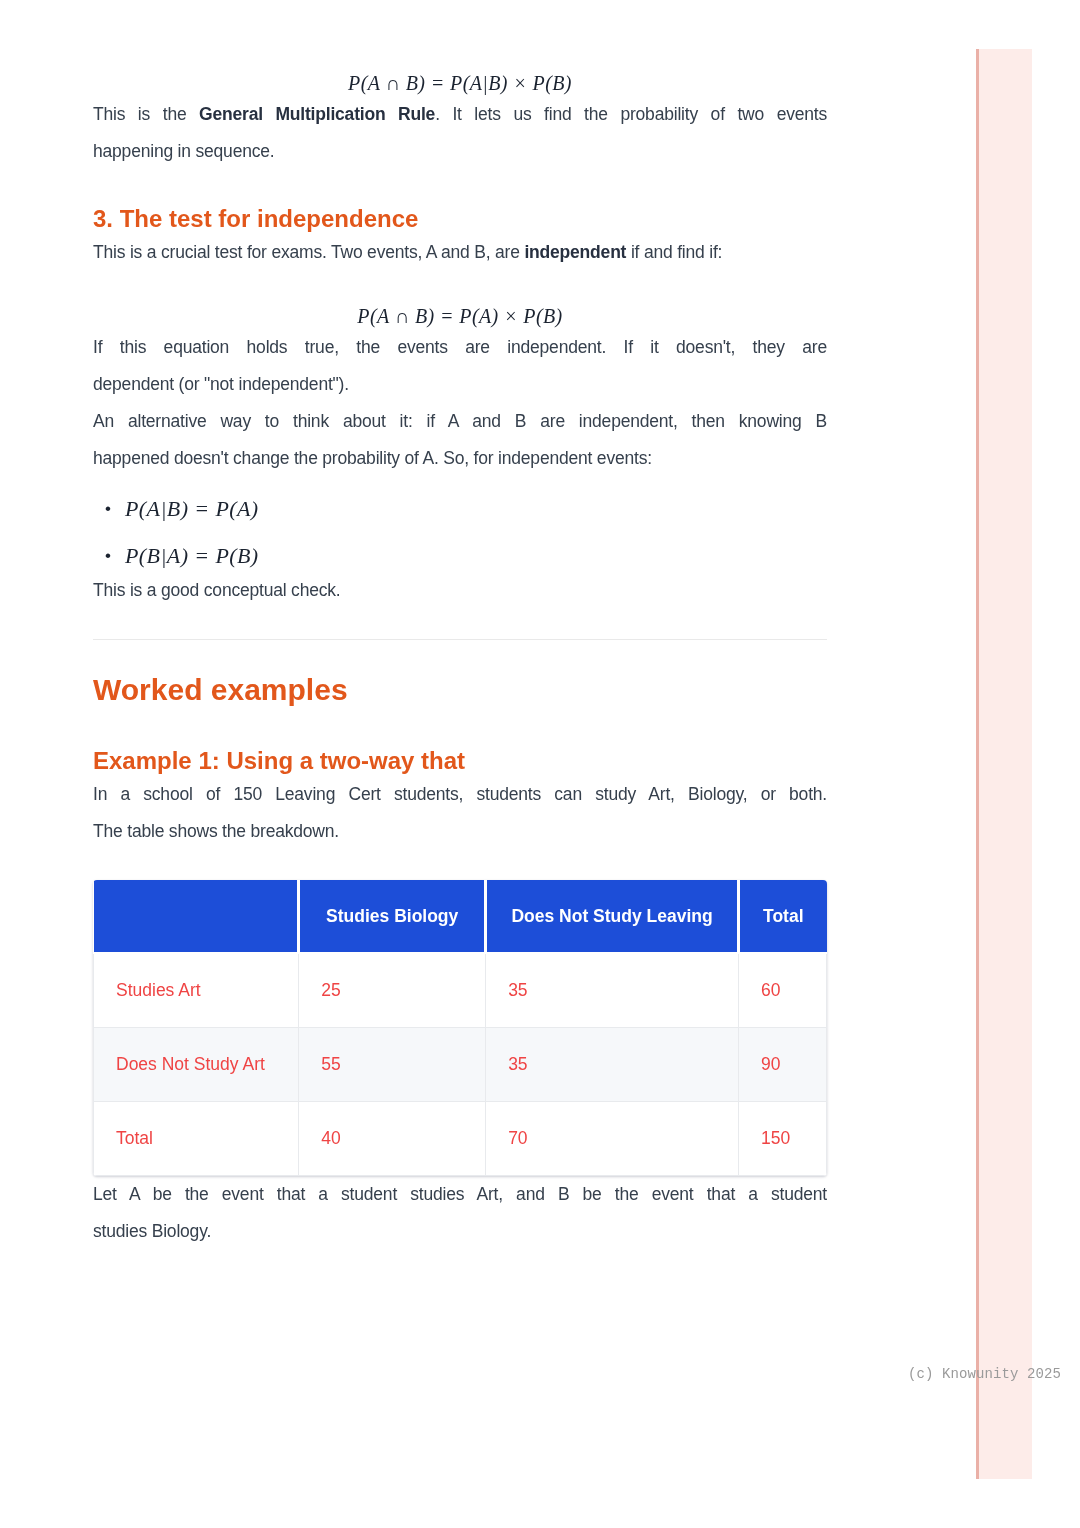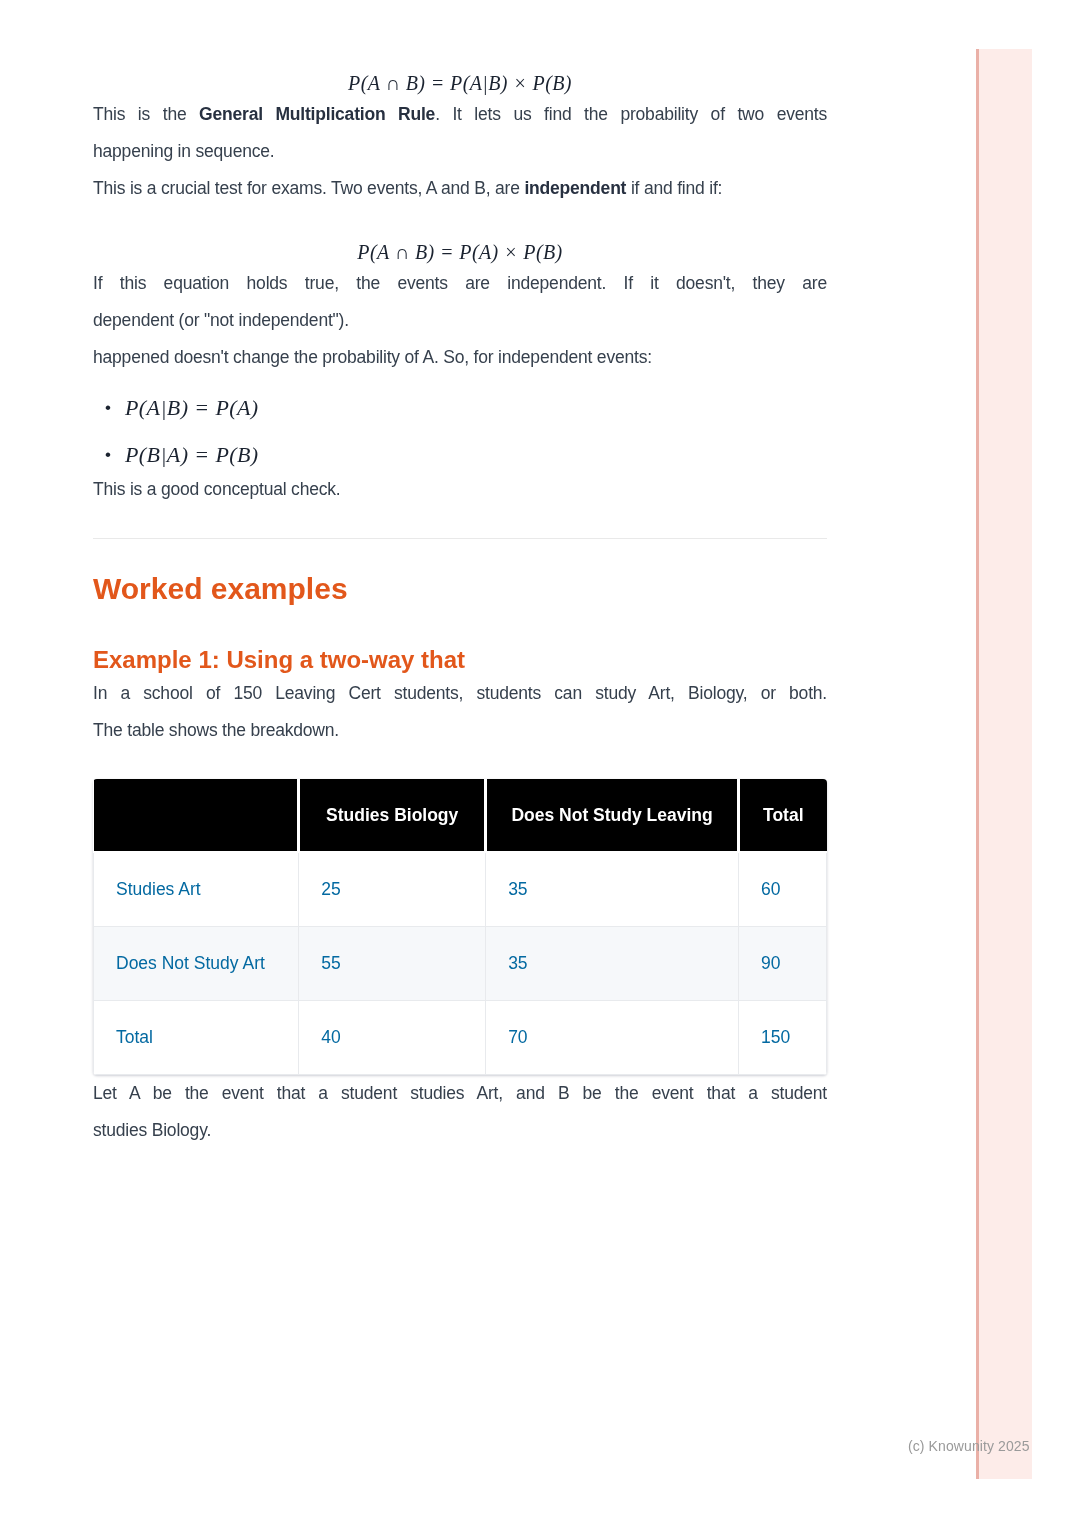--- a/index.html
+++ b/index.html
@@ -63,64 +63,66 @@
 
   hr.divider { border: none; border-top: 1px solid #e9e9e9; margin: 30px 0 0 0; }
 
   
   .table-wrap {
     margin-top: 30px; border-radius: 4px; overflow: hidden;
     box-shadow: 0 1px 3px rgba(20,30,60,0.14), 0 1px 2px rgba(20,30,60,0.08);
   }
   table.twoway { width: 100%; border-collapse: collapse; }
   table.twoway thead th {
-    background: #000000; color: #ffffff; font-weight: 700; font-size: 17.5px;
+    background: #1d4ed8; color: #ffffff; font-weight: 700; font-size: 17.5px;
     height: 72px; padding: 0 14px; text-align: center;
     border-right: 3px solid #ffffff; border-bottom: 2px solid #ffffff;
   }
   table.twoway thead th:last-child { border-right: none; }
   table.twoway tbody td {
-    height: 73px; padding: 0 22px; font-size: 17.5px; color: #0369a1;
+    height: 73px; padding: 0 22px; font-size: 17.5px; color: #ef4444;
     background: #ffffff; border: 1px solid #e8eaed; text-align: left;
   }
   table.twoway tbody tr.alt td { background: #f6f8fa; }
 
   
   .watermark {
-    position: absolute; left: 908px; top: 1438px; z-index: 3;
-    font-size: 14px; color: #9a9a9a; letter-spacing: 0.1px; white-space: nowrap;
+    position: absolute; left: 908px; top: 1366px; z-index: 3;
+    font-size: 14px; color: #9a9a9a; letter-spacing: 0.1px; white-space: nowrap; font-family: Liberation Mono, monospace;
   }
 </style>
 </head>
 <body>
 
 <div class="page">
 
   <div class="edge-stripe"></div>
 
   <main class="content">
 
     <div class="math formula-block">P(A ∩ B) = P(A|B) × P(B)</div>
 
     <p class="body mt-rule">
       <span class="line jl"><span>This is the </span><strong class="b">General Multiplication Rule</strong><span>. It lets us find the probability of two events</span></span>
       <span class="line">happening in sequence.</span>
     </p>
 
+    <h2 class="h-section">3. The test for independence</h2>
 
     <p class="body mt-crucial"><span>This is a crucial test for exams. Two events, A and B, are </span><strong class="b">independent</strong><span> if and find if:</span></p>
 
     <div class="math formula-block mt-f2">P(A ∩ B) = P(A) × P(B)</div>
 
     <p class="body mt-holds">
       <span class="line jl">If this equation holds true, the events are independent. If it doesn't, they are</span>
       <span class="line">dependent (or "not independent").</span>
     </p>
 
     <p class="body mt-alt">
+      <span class="line jl">An alternative way to think about it: if A and B are independent, then knowing B</span>
       <span class="line">happened doesn't change the probability of A. So, for independent events:</span>
     </p>
 
     <ul class="bullets">
       <li><span class="math">P(A|B) = P(A)</span></li>
       <li><span class="math">P(B|A) = P(B)</span></li>
     </ul>
 
     <p class="body mt-check">This is a good conceptual check.</p>
 

